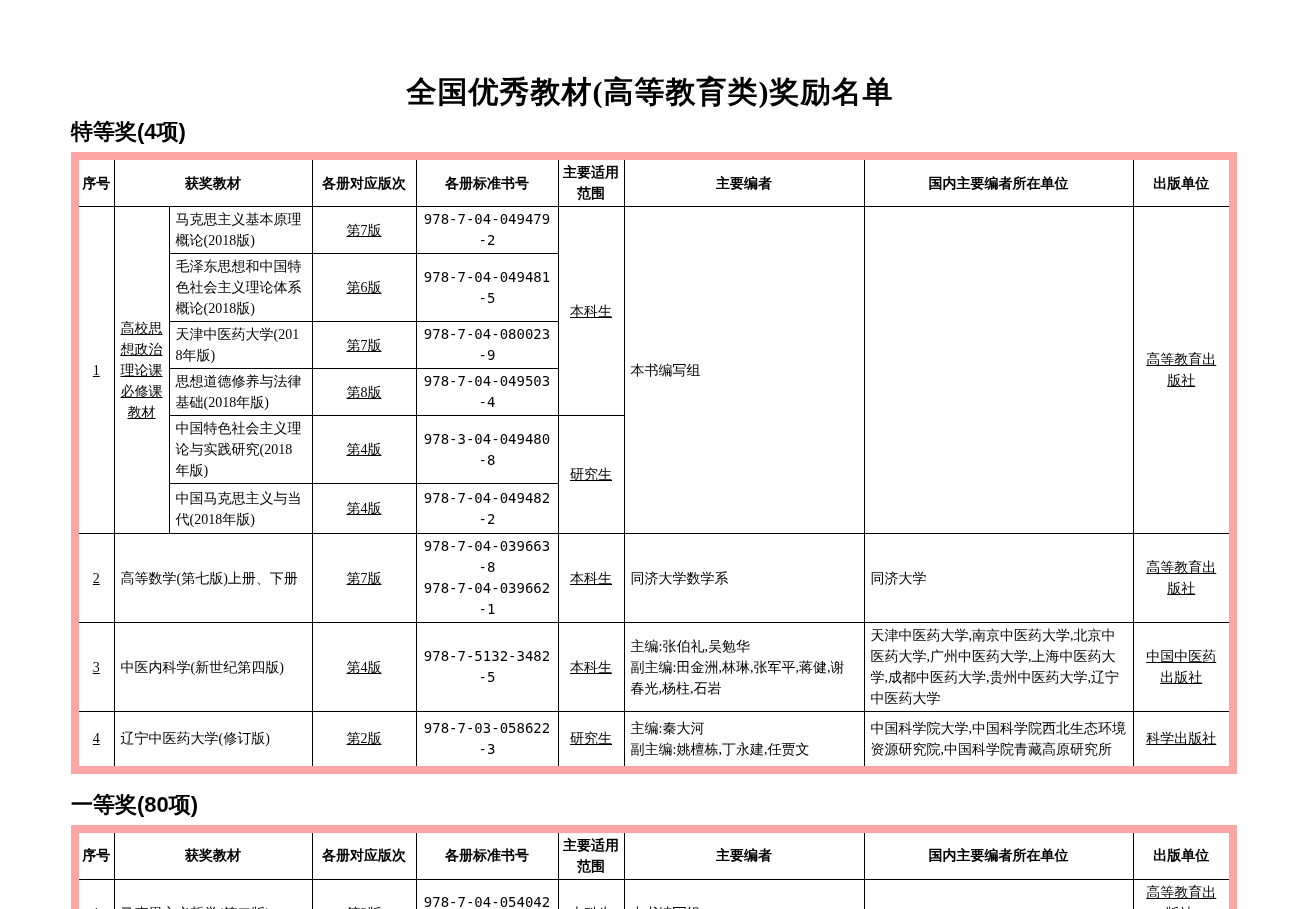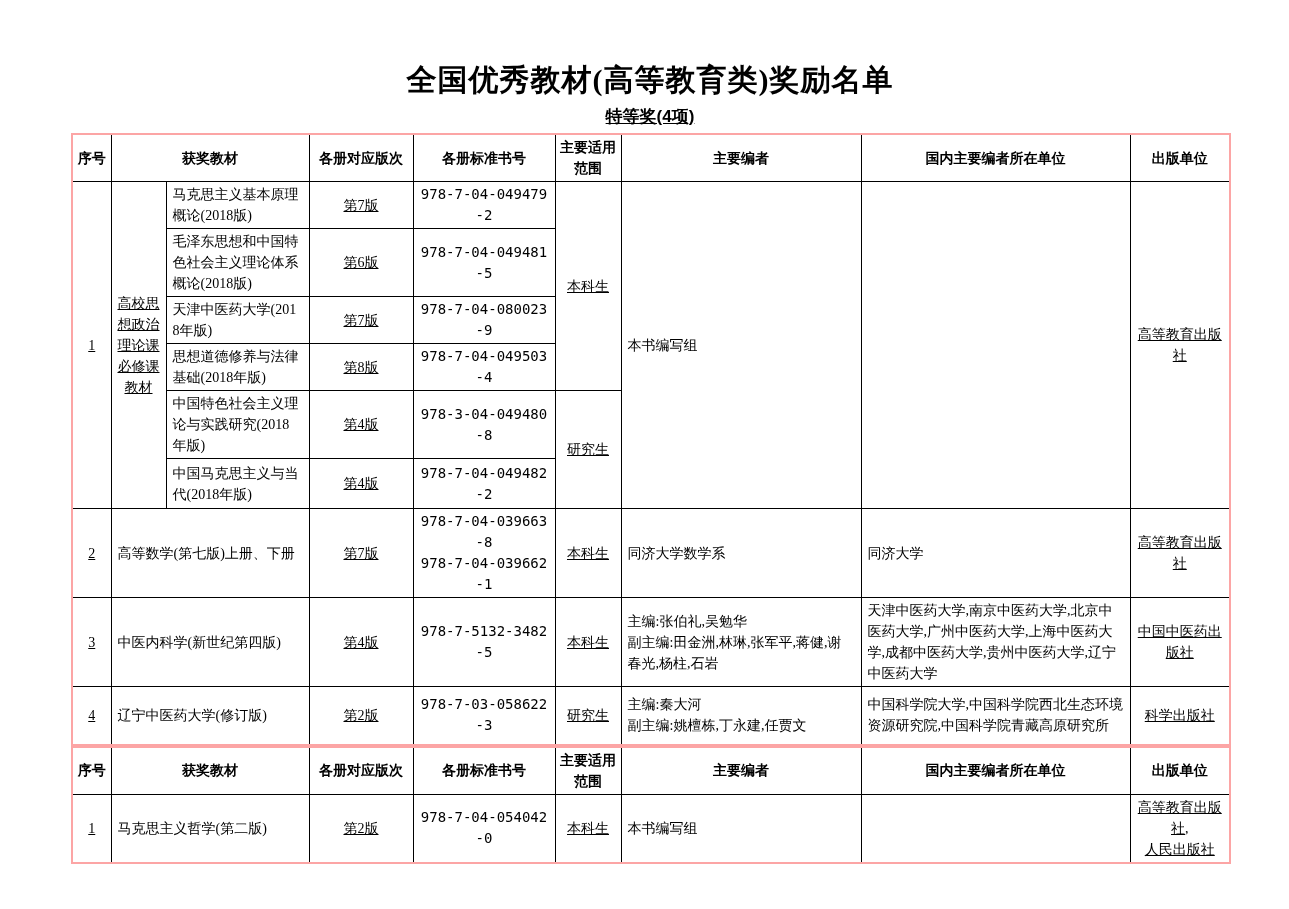--- a/index.html
+++ b/index.html
@@ -10,32 +10,31 @@
     color:#000;
     position:relative;
   }
   .page { padding:58px 60px 0 71px; }
   .attachment {
     font-family:"Liberation Sans","DejaVu Sans",sans-serif;
     font-weight:bold; font-size:21px; margin:0 0 4px 2px;
   }
   .doc-title {
     text-align:center; font-weight:bold; font-size:30px;
-    letter-spacing:1px; margin:2px 0 4px 0;
+    letter-spacing:1px; margin:14px 0 4px 0;
   }
   .section-heading {
-    text-align:center; font-weight:bold; font-size:17px;
+    font-weight:bold; font-size:22px;
     font-family:"Liberation Sans","DejaVu Sans",sans-serif;
     margin:2px 0 5px 0;
-    text-decoration:underline;
   }
   .section-heading.second { margin-top:16px; }
   table.award {
     border-collapse:collapse; table-layout:fixed;
-    width:1158px; border:2px solid #fca5a5;
+    width:1158px; border:8px solid #fca5a5;
   }
   table.award th, table.award td {
     border:1px solid #000; padding:2px 6px;
     font-size:14px; line-height:1.5; vertical-align:middle;
     overflow:hidden; word-break:break-all;
   }
   table.award th {
     font-family:"Liberation Sans","DejaVu Sans",sans-serif;
     font-weight:bold; text-align:center; padding:2px 2px;
   }
@@ -144,20 +143,21 @@
       <td class="isbn">978-7-03-058622-3</td>
       <td class="c">研究生</td>
       <td class="l pre">主编:秦大河
 副主编:姚檀栋,丁永建,任贾文</td>
       <td class="l">中国科学院大学,中国科学院西北生态环境资源研究院,中国科学院青藏高原研究所</td>
       <td class="c">科学出版社</td>
     </tr>
   </tbody>
     </table>
 
+  <div class="section-heading second">一等奖(80项)</div>
 
   <table class="award">
     <colgroup>
       <col style="width:39px">
         <col style="width:198px">
         <col style="width:104px">
       <col style="width:142px">
         <col style="width:66px">
         <col style="width:240px">
       <col style="width:269px">

